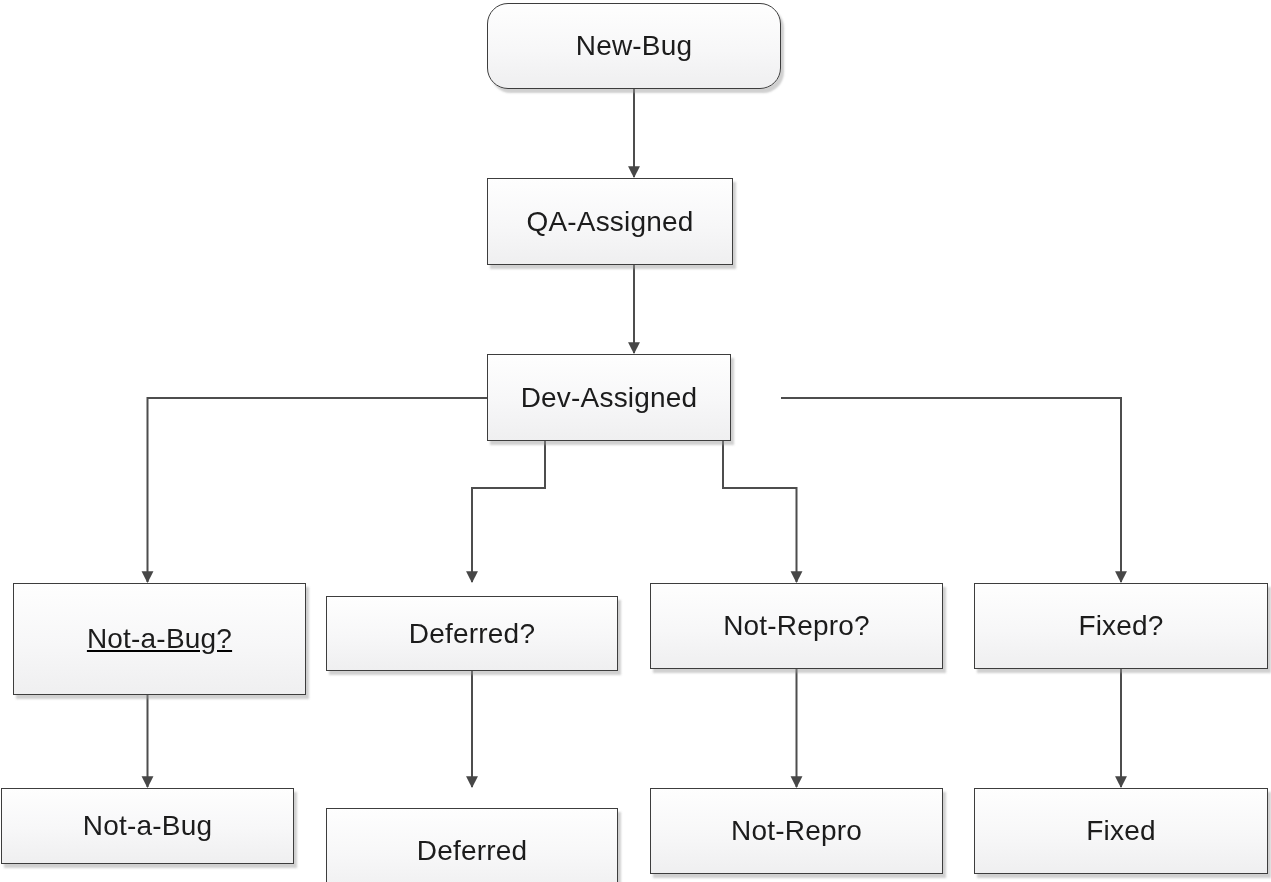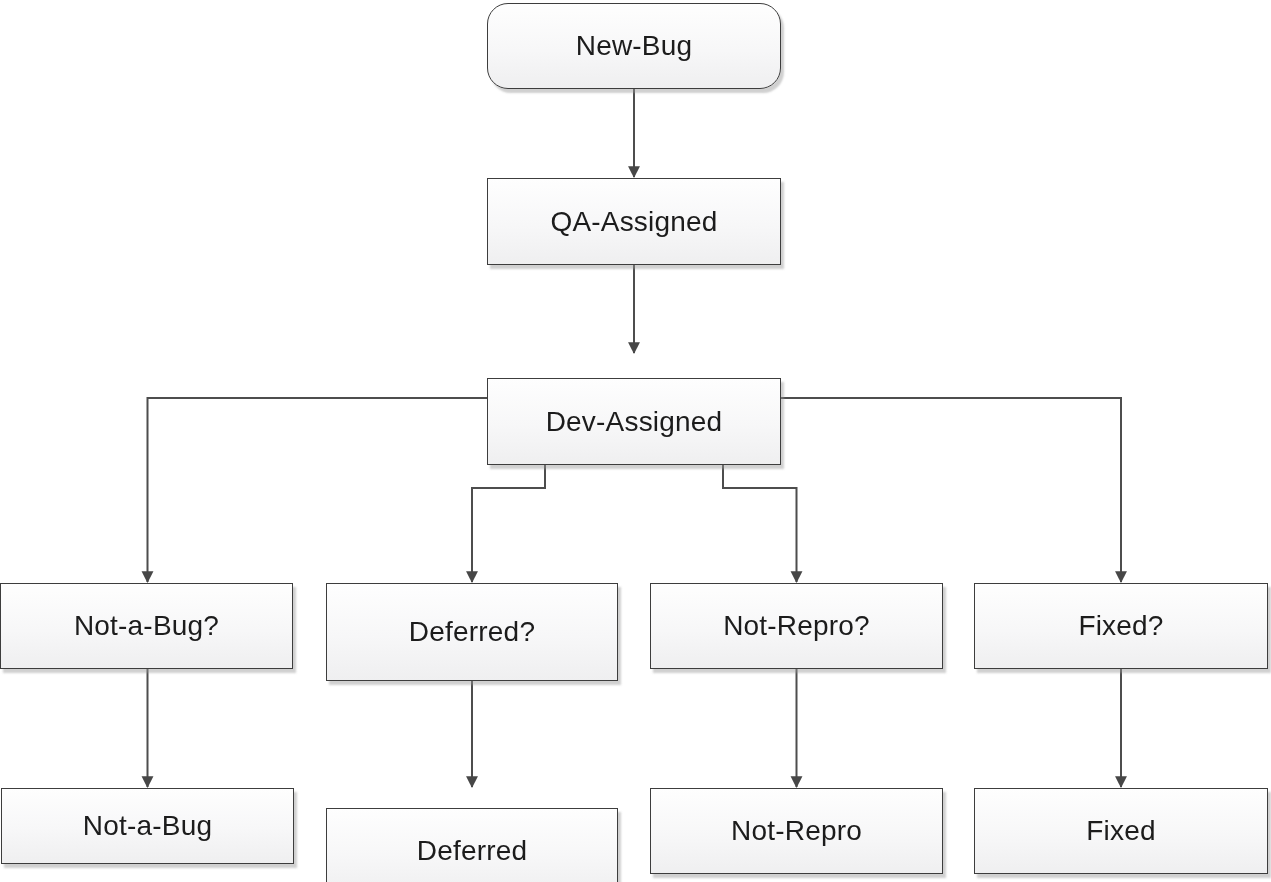--- a/index.html
+++ b/index.html
@@ -39,24 +39,24 @@
     box-sizing: border-box;
   }
   .node-label {
     font-size: 28px;
     color: #1c1c1c;
     letter-spacing: 0.2px;
     white-space: nowrap;
   }
   
   .n-newbug      { left: 487px; top: 3px;   width: 294px; height: 86px; border-radius: 21px; }
-  .n-qaassigned  { left: 487px; top: 178px; width: 294px; height: 87px; }
-  .n-devassigned { left: 487px; top: 354px; width: 294px; height: 87px; margin-top: 24px; }
-  .n-notabugq    { left: 0;   top: 583px; width: 293px; height: 86px; }
-  .n-deferredq   { left: 326px; top: 583px; width: 292px; height: 98px; }
+  .n-qaassigned  { left: 487px; top: 178px; width: 246px; height: 87px; }
+  .n-devassigned { left: 487px; top: 354px; width: 244px; height: 87px; }
+  .n-notabugq    { left: 13px;   top: 583px; width: 293px; height: 112px; text-decoration: underline; }
+  .n-deferredq   { left: 326px; top: 596px; width: 292px; height: 75px; }
   .n-notreproq   { left: 650px; top: 583px; width: 293px; height: 86px; }
   .n-fixedq      { left: 974px; top: 583px; width: 294px; height: 86px; }
   .n-notabug     { left: 1px;   top: 788px; width: 293px; height: 76px; }
   .n-deferred    { left: 326px; top: 788px; width: 292px; height: 86px; margin-top: 20px; }
   .n-notrepro    { left: 650px; top: 788px; width: 293px; height: 86px; }
   .n-fixed       { left: 974px; top: 788px; width: 294px; height: 86px; text-align: right; }
 </style>
 </head>
 <body>
 

